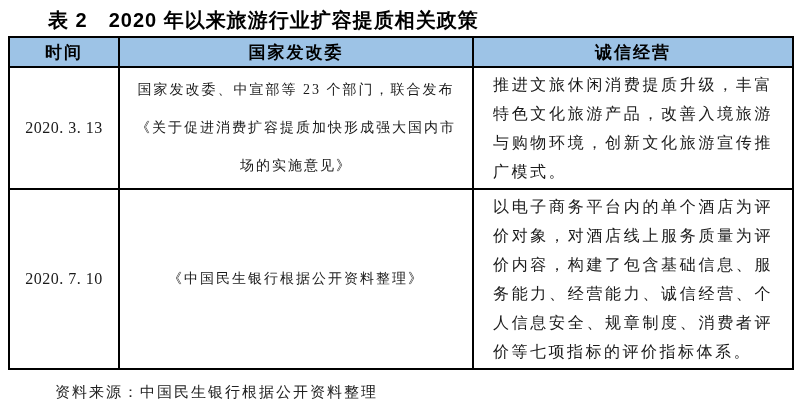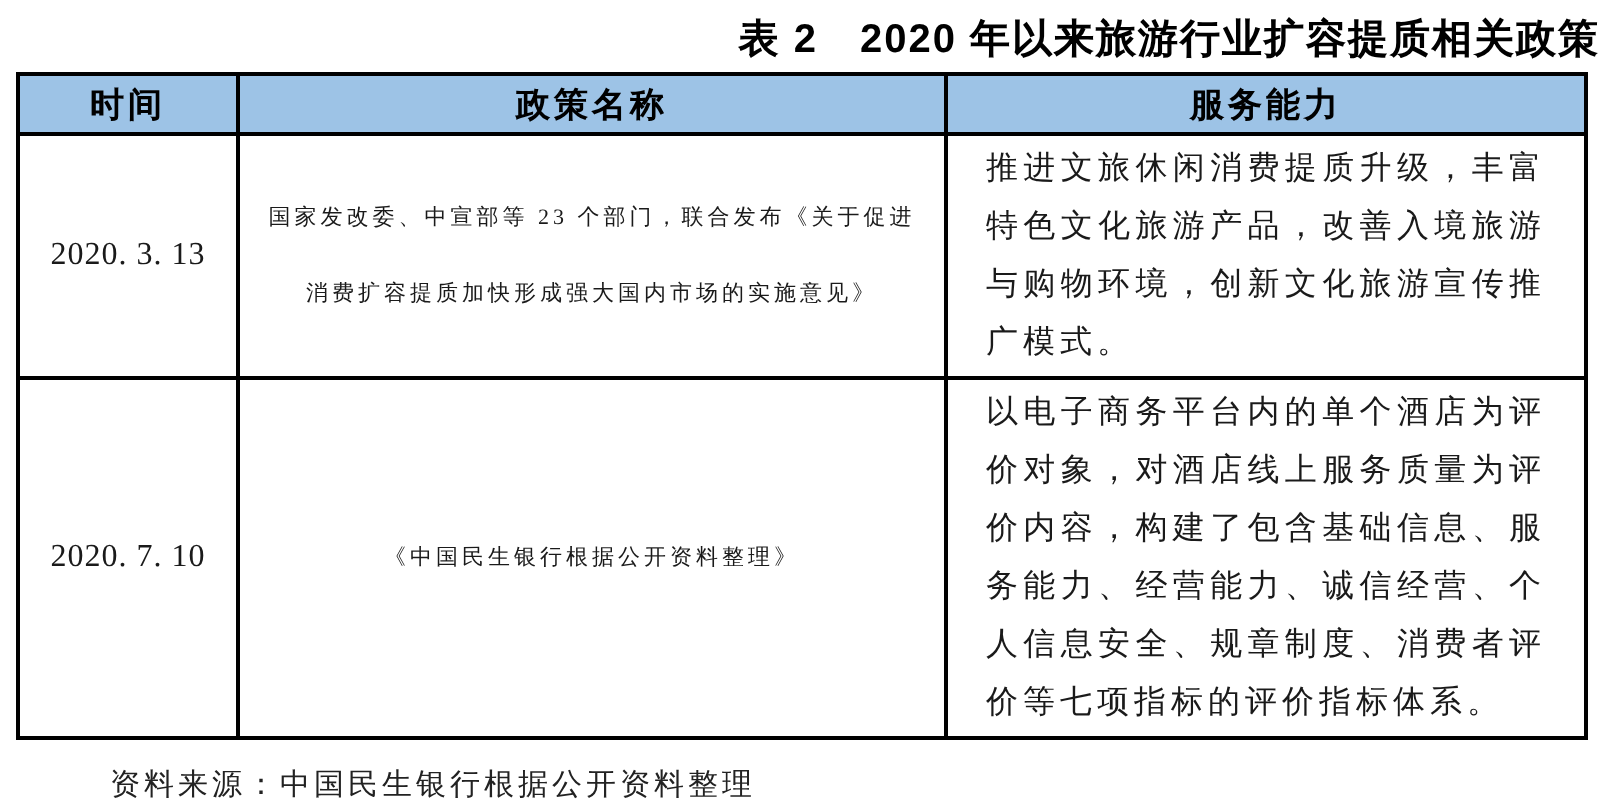--- a/index.html
+++ b/index.html
@@ -11,29 +11,30 @@
     font-family: "Liberation Serif", "DejaVu Serif", serif;
     color: #1a1a1a;
     overflow: hidden;
   }
   .page {
     width: 800px;
     height: 400px;
     box-sizing: border-box;
   }
   .table-title {
-    text-align: right;
+    text-align: left;
     font-family: "Liberation Sans", "DejaVu Sans", sans-serif;
     font-weight: bold;
     font-size: 20px;
     letter-spacing: 1px;
     color: #000000;
     padding-top: 7px;
     height: 27px;
     line-height: 27px;
+    margin-left: 48px;
   }
   table.policy-table {
     border-collapse: collapse;
     table-layout: fixed;
     width: 784px;
     margin-left: 8px;
     margin-top: 2px;
   }
   .policy-table th,
   .policy-table td {
@@ -57,21 +58,21 @@
   td.cell-time {
     text-align: center;
     vertical-align: middle;
     font-size: 16px;
     letter-spacing: 0.5px;
     margin-top: 20px;
   }
   td.cell-policy {
     text-align: center;
     vertical-align: middle;
-    font-size: 11px;
+    font-size: 14px;
     letter-spacing: 2px;
     line-height: 38px;
     padding: 0 12px;
   }
   td.cell-content {
     text-align: justify;
     vertical-align: middle;
     font-size: 16px;
     letter-spacing: 2.5px;
     line-height: 29px;
@@ -93,22 +94,22 @@
 
   <table class="policy-table">
     <colgroup>
       <col style="width:110px">
       <col style="width:354px">
       <col style="width:320px">
     </colgroup>
     <thead>
       <tr class="header-row">
         <th>时间</th>
-        <th>政策名称</th>
-        <th>服务能力</th>
+        <th>国家发改委</th>
+        <th>诚信经营</th>
       </tr>
     </thead>
     <tbody>
       <tr class="row-1">
         <td class="cell-time">2020. 3. 13</td>
         <td class="cell-policy">国家发改委、中宣部等 23 个部门，联合发布《关于促进消费扩容提质加快形成强大国内市场的实施意见》</td>
         <td class="cell-content">推进文旅休闲消费提质升级，丰富特色文化旅游产品，改善入境旅游与购物环境，创新文化旅游宣传推广模式。</td>
       </tr>
       <tr class="row-2">
         <td class="cell-time">2020. 7. 10</td>

